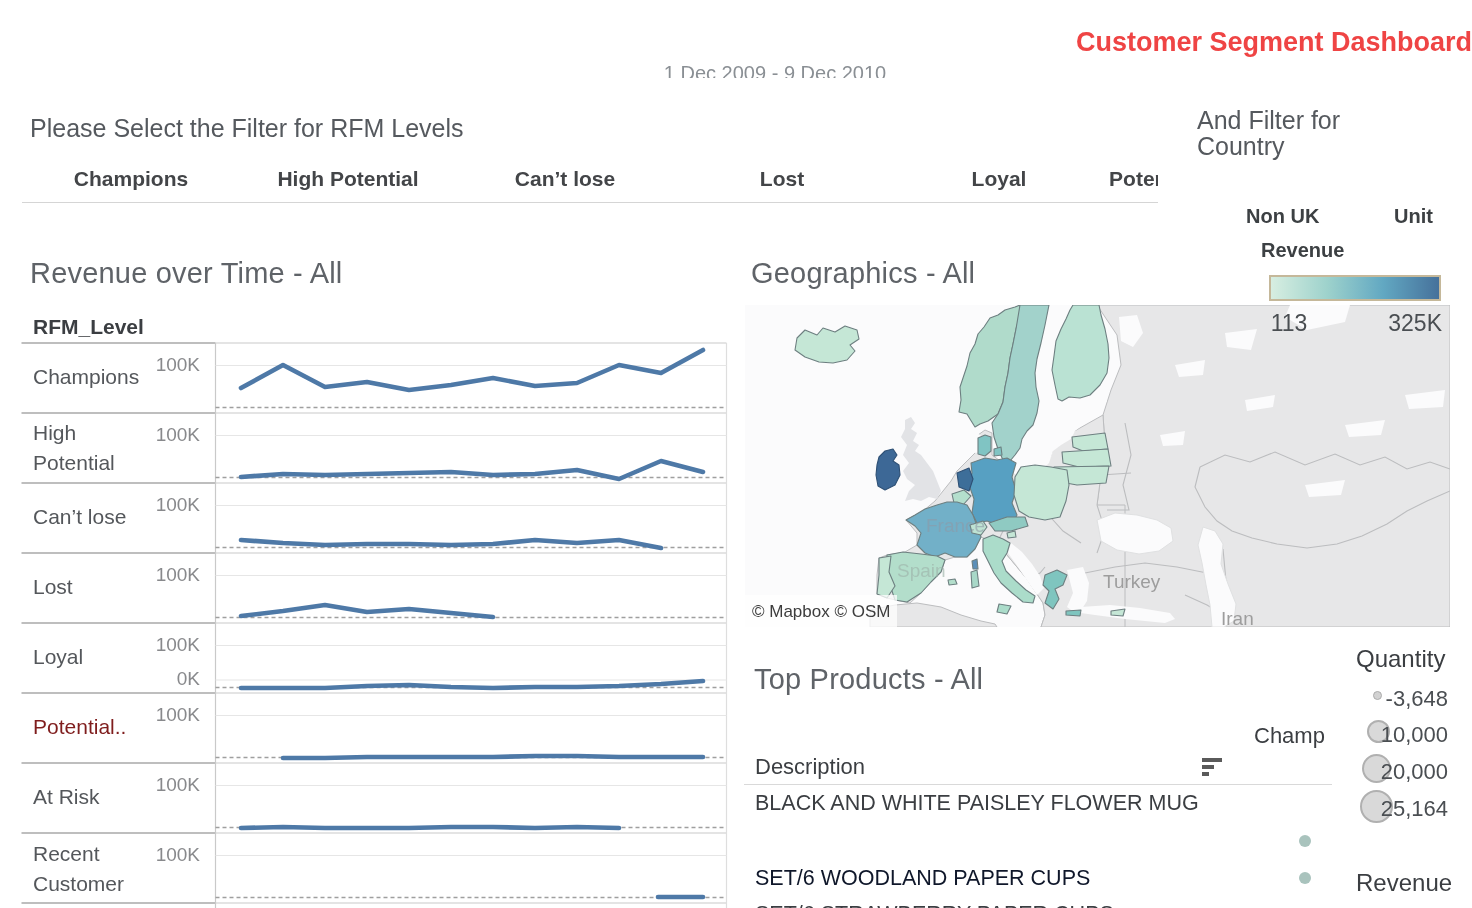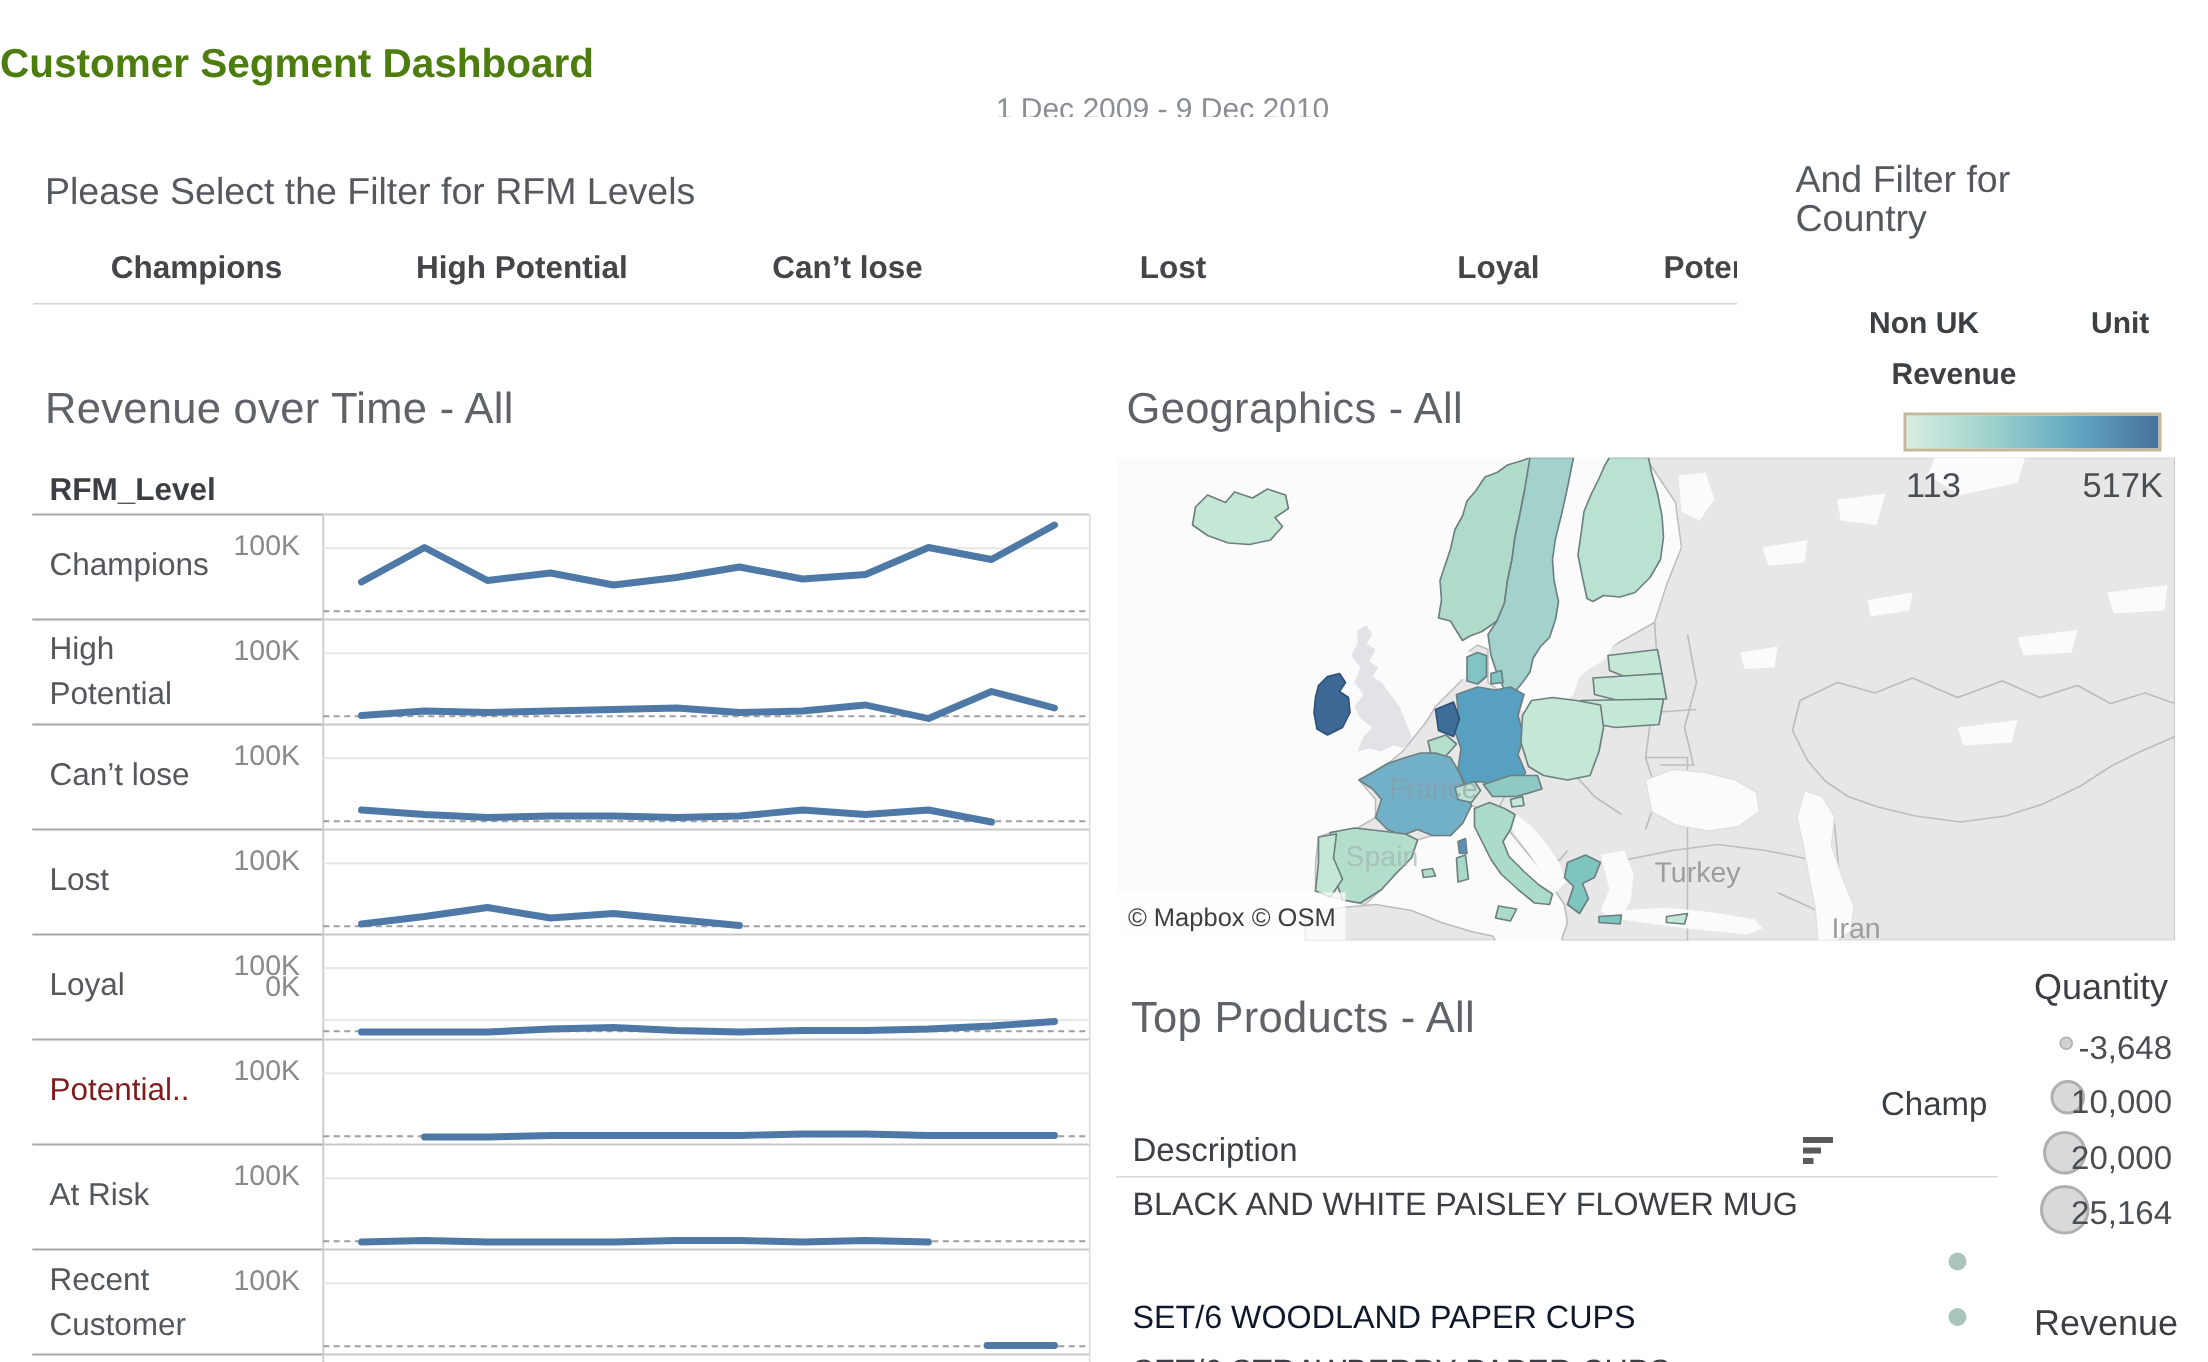--- a/index.html
+++ b/index.html
@@ -7,39 +7,39 @@
     font-family:"Liberation Sans", sans-serif; }
   .abs { position:absolute; white-space:nowrap; }
   #stage { position:relative; width:1472px; height:908px; background:#fff; }
   .paneltitle { font-size:29px; color:#5f6368; letter-spacing:0.2px; }
   .tab { top:-1px; text-align:center; font-size:21px; font-weight:600; color:#434548; }
 </style>
 </head>
 <body>
 <div id="stage">
 <div class="abs" style="left:0; top:0; width:1472px; height:78px; overflow:hidden;">
-  <div class="abs" style="left:0; top:27px; width:1472px; text-align:left; font-size:27px; font-weight:bold; color:#4d7c0f;">Customer Segment Dashboard</div>
+  <div class="abs" style="left:0; top:27px; width:1472px; text-align:right; font-size:27px; font-weight:bold; color:#ef4444;">Customer Segment Dashboard</div>
   <div class="abs" style="left:0; top:62px; width:1472px; text-align:center; font-size:20px; color:#8a8f94;margin-left:39px;">1 Dec 2009 - 9 Dec 2010</div>
 </div>
 <div class="abs" style="left:30px; top:114px; font-size:25px; color:#55595e;">Please Select the Filter for RFM Levels</div>
 <div class="abs" id="tabs" style="left:22px; top:168px; width:1136px; height:35px; overflow:hidden; border-bottom:1px solid #d5d5d5;">
   <div class="abs tab" style="left:0px; width:218px;">Champions</div>
   <div class="abs tab" style="left:217px; width:218px;">High Potential</div>
   <div class="abs tab" style="left:434px; width:218px;">Can’t lose</div>
   <div class="abs tab" style="left:651px; width:218px;">Lost</div>
   <div class="abs tab" style="left:868px; width:218px;">Loyal</div>
   <div class="abs tab" style="left:1085px; width:178px;">Potential Loyalist</div>
 </div>
 <div class="abs" style="left:1197px; top:107px; width:260px; font-size:25px; color:#55595e; line-height:26px;">And Filter for<br>Country</div>
 <div class="abs" style="left:1246px; top:205px; font-size:20px; font-weight:600; color:#3c4043;">Non UK</div>
 <div class="abs" style="left:1261px; top:239px; font-size:20px; font-weight:600; color:#3c4043;">Revenue</div>
 <div class="abs" style="left:1394px; top:205px; font-size:20px; font-weight:600; color:#3c4043;">Unit</div>
 <div class="abs" style="left:1269px; top:275px; width:172px; height:26px; z-index:4; border:2px solid #c5b89a; background:linear-gradient(to right,#d7eee1,#9ed2cc,#62a8c2,#46719b);"></div>
 <div class="abs" style="left:1267px; top:310px; width:44px; z-index:4; text-align:center; font-size:23px; color:#4a4e52;">113</div>
-<div class="abs" style="left:1380px; top:310px; width:62px; z-index:4; text-align:right; font-size:23px; color:#4a4e52;">517K</div>
+<div class="abs" style="left:1380px; top:310px; width:62px; z-index:4; text-align:right; font-size:23px; color:#4a4e52;">325K</div>
 <div class="abs paneltitle" style="left:30px; top:257px;">Revenue over Time - All</div>
 <div class="abs" style="left:33px; top:315px; font-size:21px; font-weight:600; color:#3b3e42;">RFM_Level</div>
 <svg class="abs" style="left:0; top:0;" width="740" height="908">
   <line x1="21.5" y1="343" x2="215.5" y2="343" stroke="#a8a8a8" stroke-width="1.3"></line>
   <line x1="215.5" y1="343" x2="726.5" y2="343" stroke="#c9c9c9" stroke-width="1.2"></line>
   <line x1="21.5" y1="413" x2="215.5" y2="413" stroke="#a8a8a8" stroke-width="1.3"></line>
   <line x1="215.5" y1="413" x2="726.5" y2="413" stroke="#c9c9c9" stroke-width="1.2"></line>
   <line x1="21.5" y1="483" x2="215.5" y2="483" stroke="#a8a8a8" stroke-width="1.3"></line>
   <line x1="215.5" y1="483" x2="726.5" y2="483" stroke="#c9c9c9" stroke-width="1.2"></line>
   <line x1="21.5" y1="553" x2="215.5" y2="553" stroke="#a8a8a8" stroke-width="1.3"></line>
@@ -93,21 +93,21 @@
 <div class="abs" style="left:33px; top:842px; font-size:21px; color:#54575b;">Recent</div>
 <div class="abs" style="left:33px; top:872px; font-size:21px; color:#54575b;">Customer</div>
 <div class="abs" style="left:120px; top:354px; width:80px; text-align:right; font-size:19px; color:#88898c;">100K</div>
 <div class="abs" style="left:120px; top:424px; width:80px; text-align:right; font-size:19px; color:#88898c;">100K</div>
 <div class="abs" style="left:120px; top:494px; width:80px; text-align:right; font-size:19px; color:#88898c;">100K</div>
 <div class="abs" style="left:120px; top:564px; width:80px; text-align:right; font-size:19px; color:#88898c;">100K</div>
 <div class="abs" style="left:120px; top:634px; width:80px; text-align:right; font-size:19px; color:#88898c;">100K</div>
 <div class="abs" style="left:120px; top:704px; width:80px; text-align:right; font-size:19px; color:#88898c;">100K</div>
 <div class="abs" style="left:120px; top:774px; width:80px; text-align:right; font-size:19px; color:#88898c;">100K</div>
 <div class="abs" style="left:120px; top:844px; width:80px; text-align:right; font-size:19px; color:#88898c;">100K</div>
-<div class="abs" style="left:120px; top:648px; width:80px; text-align:right; font-size:19px; color:#88898c;">0K</div>
+<div class="abs" style="left:120px; top:668px; width:80px; text-align:right; font-size:19px; color:#88898c;">0K</div>
 <div class="abs paneltitle" style="left:751px; top:257px;">Geographics - All</div>
 <div class="abs" style="left:745px; top:305px; width:705px; height:322px; overflow:hidden;">
 <svg width="705" height="322">
   <rect x="0" y="0" width="705" height="322" fill="#fbfbfc"></rect>
   <path d="M352,0 L372,30 L376,60 L366,85 L358,110 L360,140 L356,170 L352,200 L300,206 L248,214 L240,225 L252,238 L262,250 L272,262 L282,274 L290,286 L298,298 L300,310 L296,322 L705,322 L705,0 Z" fill="#e7e7e8" stroke="#bcbdbf" stroke-width="1.0" stroke-linejoin="round"></path>
   <path d="M310,137 L306,150 L300,162 L286,163 L272,166 L258,158 L247,150 L247,128 L240,125 L233,130 L232,146 L224,154 L212,166 L206,176 L198,186 L190,196 L178,206 L161,215 L172,228 L172,240 L160,247 L142,250 L134,253 L132,270 L132,289 L142,293 L155,296 L165,298 L176,288 L186,277 L196,267 L200,255 L210,252 L222,252 L230,244 L236,232 L252,238 L262,250 L272,262 L282,274 L290,286 L298,298 L300,310 L296,322 L380,322 L380,200 L352,200 L356,170 L360,140 L358,110 Z" fill="#e7e7e8" stroke="#bcbdbf" stroke-width="1.0" stroke-linejoin="round"></path>
   <path d="M125,305 L150,300 L172,298 L196,302 L216,310 L236,316 L250,319 L252,322 L125,322 Z" fill="#e7e7e8" stroke="#bcbdbf" stroke-width="1.0" stroke-linejoin="round"></path>
   <path d="M380,118 L386,150 L378,180 L384,205 L362,205" fill="none" stroke="#bcbdbf" stroke-width="1.1"></path>
   <path d="M356,170 L386,168" fill="none" stroke="#bcbdbf" stroke-width="1.1"></path>
   <path d="M455,162 L480,150 L505,157 L530,147 L560,160 L590,149 L615,160 L640,152 L662,164 L685,157 L705,164" fill="none" stroke="#bcbdbf" stroke-width="1.1"></path>

